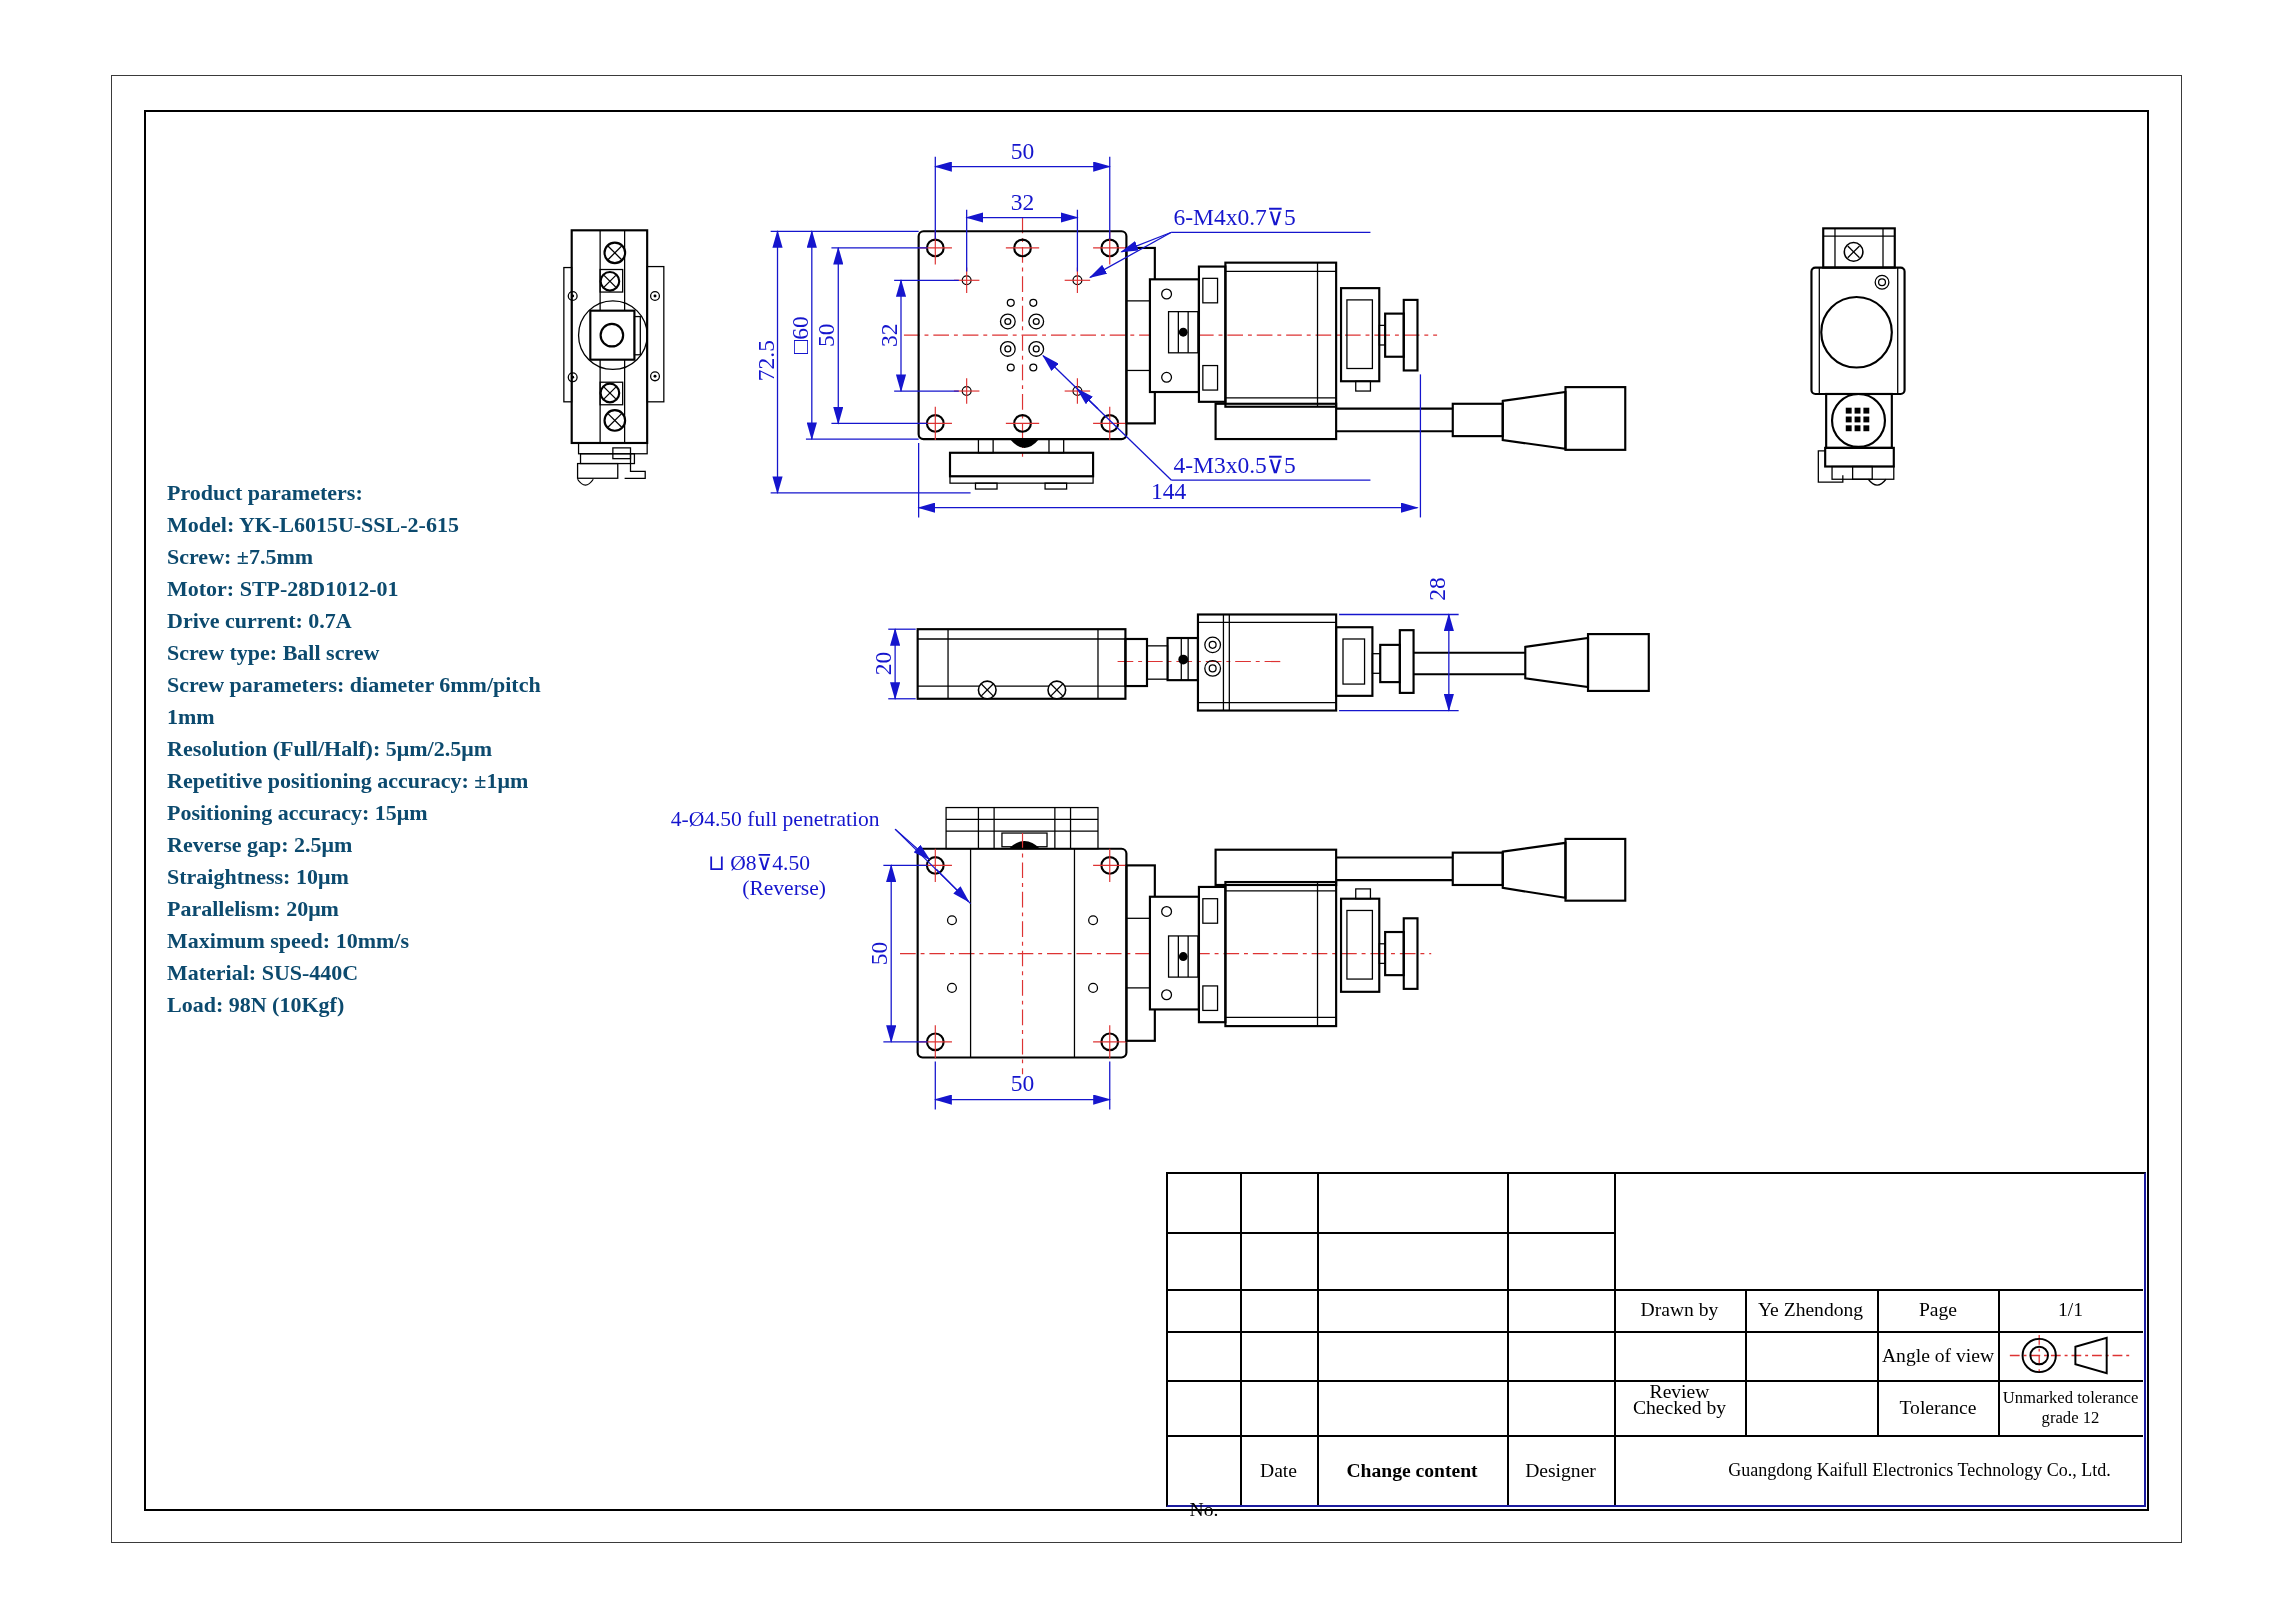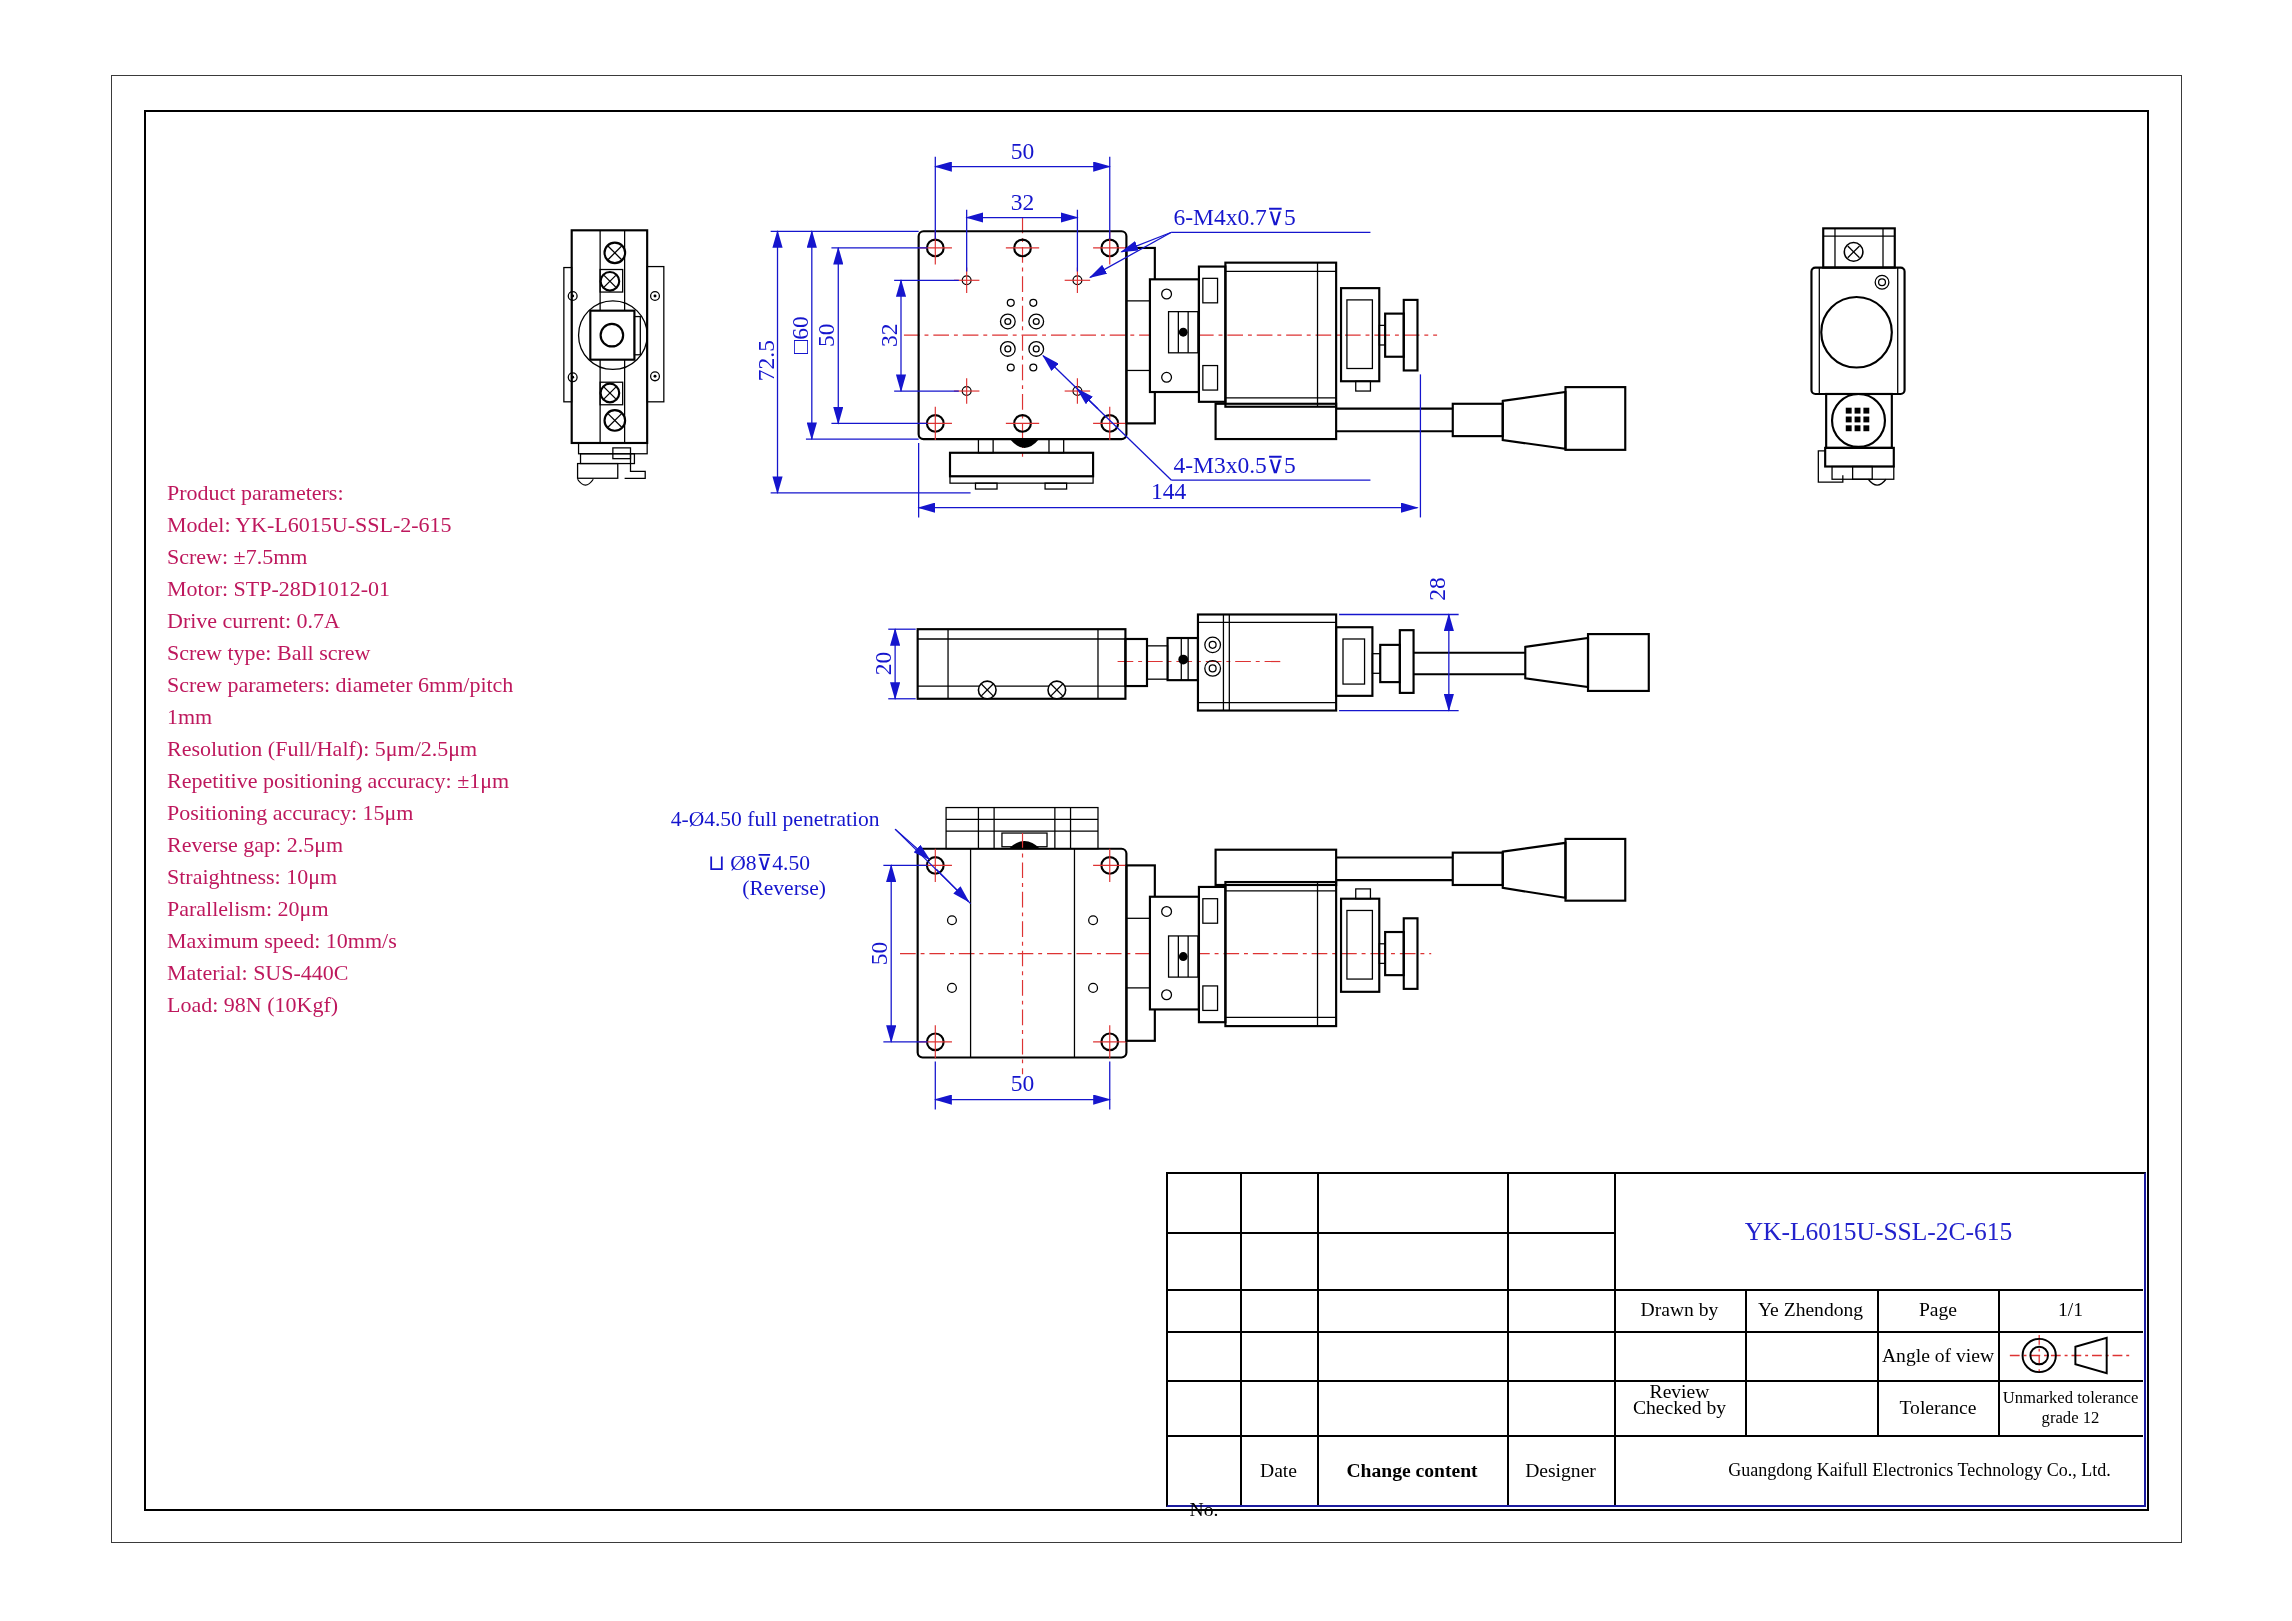--- a/index.html
+++ b/index.html
@@ -12,21 +12,21 @@
   .ol{fill:none;stroke:#000;stroke-width:2.2px;}
   .ol2{fill:#fff;stroke:#000;stroke-width:2.2px;}
   .il{fill:none;stroke:#000;stroke-width:1.3px;}
   .il2{fill:#fff;stroke:#000;stroke-width:1.6px;}
   .dl{fill:none;stroke:#1515cd;stroke-width:1.3px;}
   .cl{fill:none;stroke:#dd3333;stroke-width:1.2px;}
   .cld{fill:none;stroke:#dd3333;stroke-width:1.2px;stroke-dasharray:16 5 4 5;}
   .dt{fill:#1515cd;font-family:"Liberation Serif","DejaVu Sans",serif;font-size:24px;}
   .dt2{fill:#1515cd;font-family:"Liberation Serif","DejaVu Sans",serif;font-size:22px;}
   
-  #params{position:absolute;left:167px;top:477px;color:#be185d;font-size:22px;line-height:32px;white-space:nowrap;}
+  #params{position:absolute;left:167px;top:477px;color:#0c4a6e;font-size:22px;line-height:32px;white-space:nowrap;font-weight:bold;}
   
   #titleblock{position:absolute;left:1166px;top:1172px;width:980px;height:335px;
               border-style:solid;border-width:2px 2.9px 2.9px 2px;border-color:#000 #1b1b9e #1b1b9e #000;box-sizing:border-box;}
   .vline{position:absolute;width:2px;background:#000;}
   .hline{position:absolute;height:2px;background:#000;}
   .tb-cell{position:absolute;display:flex;align-items:center;justify-content:center;text-align:center;
            color:#000;font-size:19.6px;}
   .tb-title{color:#2222cc;font-size:25.5px;}
   .tb-small{font-size:16.7px;line-height:19.6px;}
   .tb-company{font-size:18px;padding-left:41px;}
@@ -430,21 +430,20 @@
     <div class="vline" style="left:446px;top:0;height:331px;"></div>
     <div class="vline" style="left:577px;top:115px;height:146px;"></div>
     <div class="vline" style="left:709px;top:115px;height:146px;"></div>
     <div class="vline" style="left:830px;top:115px;height:146px;"></div>
     <div class="hline" style="top:58px;left:0;width:446px;"></div>
     <div class="hline" style="top:115px;left:0;width:975px;"></div>
     <div class="hline" style="top:157px;left:0;width:975px;"></div>
     <div class="hline" style="top:206px;left:0;width:975px;"></div>
     <div class="hline" style="top:261px;left:0;width:975px;"></div>
 
-    <div class="tb-cell tb-title" style="left:446px;top:0;width:529px;height:115px;">YK-L6015U-SSL-2C-615</div>
     <div class="tb-cell" style="left:446px;top:115px;width:131px;height:42px;">Drawn by</div>
     <div class="tb-cell" style="left:577px;top:115px;width:131px;height:42px;">Ye Zhendong</div>
     <div class="tb-cell" style="left:709px;top:115px;width:122px;height:42px;">Page</div>
     <div class="tb-cell" style="left:830px;top:115px;width:145px;height:42px;">1/1</div>
     <div class="tb-cell" style="left:446px;top:157px;width:131px;height:50px;margin-top:36px;">Review</div>
     <div class="tb-cell" style="left:709px;top:157px;width:122px;height:49px;line-height:21.6px;">Angle of view</div>
     <div class="tb-cell" style="left:830px;top:157px;width:145px;height:49px;">
       <svg width="137" height="45" viewBox="0 0 140 46">
         <line x1="8" y1="23" x2="132" y2="23" stroke="#dd3333" stroke-width="1.3" stroke-dasharray="10 4 3 4"></line>
         <line x1="38" y1="2" x2="38" y2="44" stroke="#dd3333" stroke-width="1.3" stroke-dasharray="10 4 3 4"></line>

